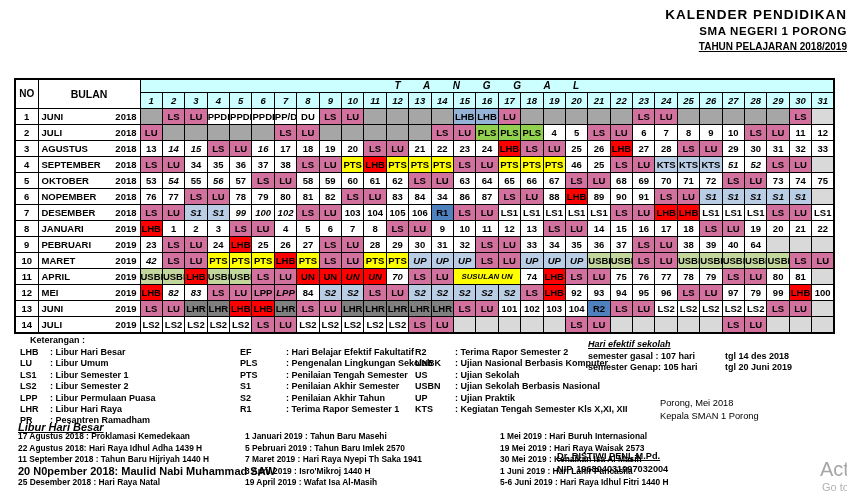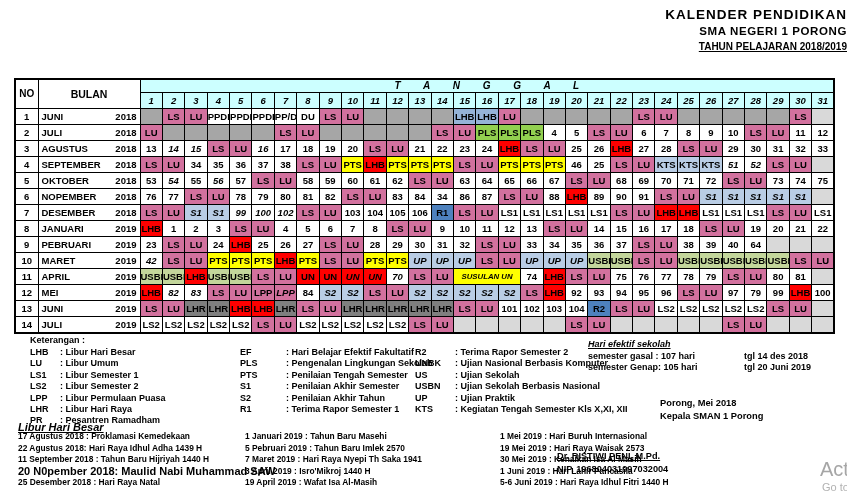--- a/index.html
+++ b/index.html
@@ -24,28 +24,28 @@
 .d.s3{font-size:8px}
 .d.s4{font-size:6.3px}
 .it{font-style:italic}
 .su{font-size:7.8px!important}
 .g{background:#A6A6A6}.lg{background:#D9D9D9}.pk{background:#D2719E}.rd{background:#FF0000}
 .yl{background:#FFFF00}.gn{background:#92D050}.ol{background:#C3D69B}.pw{background:#B9CDE5}
 .lb{background:#95B3D7}.bl{background:#4E81BD}.dg{background:#7F7F7F}.wh{background:#fff}
 .leg{position:absolute;font-size:9px;font-weight:bold;line-height:11.4px;white-space:nowrap}
 .leg .ab{display:inline-block}
 #ketlabel{position:absolute;left:30px;top:335px;font-size:9px;font-weight:bold}
-#leg1{left:30px;top:347px}#leg1 .ab{width:30px}
+#leg1{left:20px;top:347px}#leg1 .ab{width:30px}
 #leg2{left:240px;top:347px}#leg2 .ab{width:46px}
 #leg3{left:415px;top:347px}#leg3 .ab{width:40px}
 #efektif{position:absolute;left:588px;top:339px;font-size:9px;font-weight:bold;line-height:11.5px;white-space:nowrap}
 #efektif .tt{font-style:italic;text-decoration:underline}
 .efrow{display:flex}
-.efrow .d1{width:156px}
-#porong{position:absolute;left:660px;top:397px;font-size:9.3px;font-weight:bold;line-height:12.5px}
+.efrow .d1{width:137px}
+#porong{position:absolute;left:660px;top:397px;font-size:9.3px;font-weight:normal;line-height:12.5px}
 #lhbtitle{position:absolute;left:18px;top:421px;font-size:11px;font-weight:bold;font-style:italic;text-decoration:underline}
 .dates{position:absolute;font-size:8.4px;line-height:11.6px;white-space:nowrap;font-weight:700}
 #dates1{left:18px;top:431px}
 #dates1 div:nth-child(4){font-size:11px}
 #dates2{left:245px;top:431px}
 #dates3{left:500px;top:431px}
 #sig{position:absolute;left:557px;top:450px;font-size:9.2px;font-weight:bold;line-height:12.5px;white-space:nowrap}
 #sig .nm{text-decoration:underline}
 #wm1{position:absolute;left:820px;top:458px;font-size:20px;color:#a6a6a6;white-space:nowrap}
 #wm2{position:absolute;left:822px;top:481px;font-size:11px;color:#b2b2b2;white-space:nowrap}

